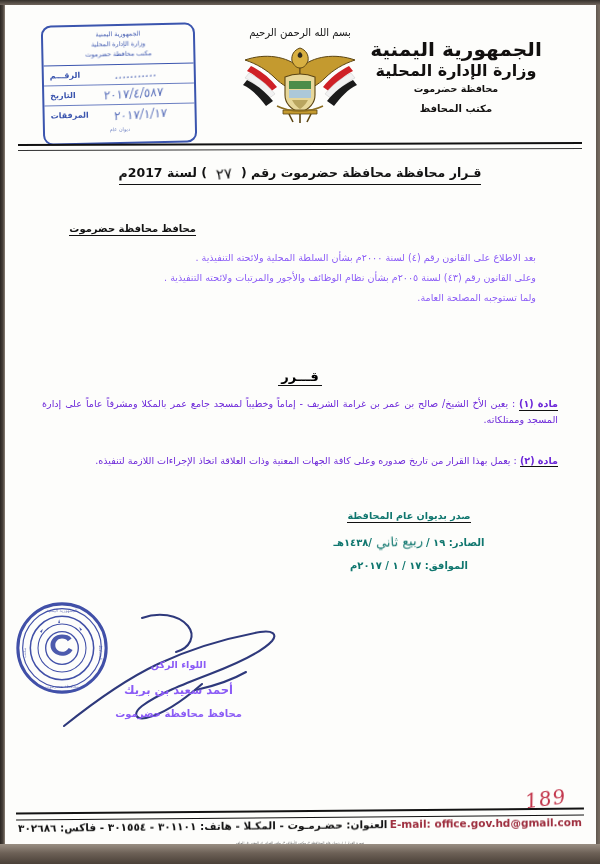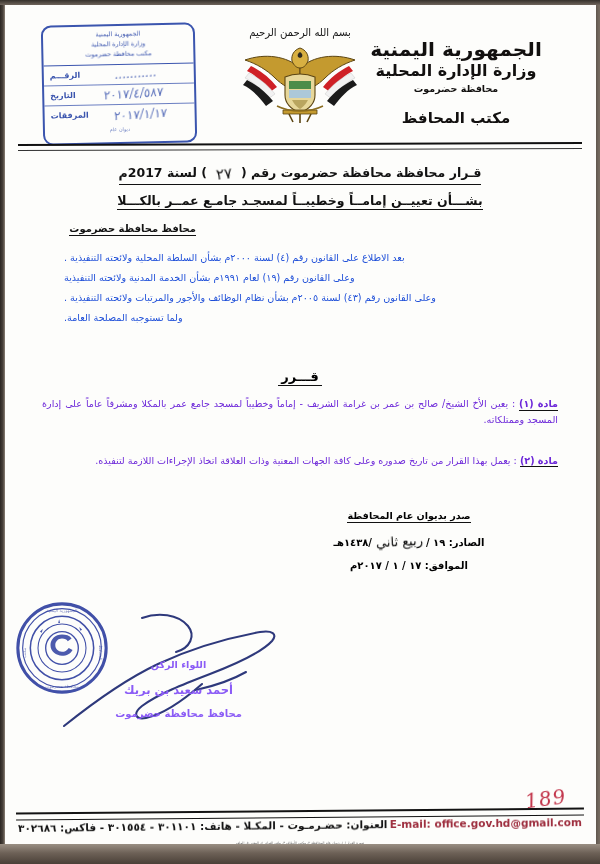--- a/index.html
+++ b/index.html
@@ -154,23 +154,23 @@
     letter-spacing: 1.5px;
     filter: blur(.18px);
   }
   .m-l3 {
     font-size: 9.5px;
     font-weight: bold;
     margin-top: 3px;
     letter-spacing: 2px;
   }
   .m-l4 {
-    font-size: 15px;
-    font-weight: bold;
-    margin-top: 15px;
+    font-size: 10px;
+    font-weight: bold;
+    margin-top: 9px;
   }
 
   .rule-top {
     position: absolute;
     top: 139px; left: 14px; right: 14px;
     height: 4px;
     border-top: 2.5px solid #111;
     border-bottom: 1px solid #333;
     transform: rotate(-.18deg);
   }
@@ -219,22 +219,22 @@
     border-bottom: 1.2px solid #111;
     padding-bottom: 1px;
     color: #121212;
     filter: blur(.15px);
   }
 
   
   .preamble {
     position: absolute;
     top: 248px; right: 60px; left: 60px;
-    text-align: left;
-    color: #1d4ed8;
+    text-align: right;
+    color: #8b5cf6;
   }
   .pre-line {
     font-size: 9.6px;
     line-height: 1.35;
     margin-bottom: 7px;
     filter: blur(.12px);
   }
 
   
   .qarrar {
@@ -271,21 +271,21 @@
     padding-bottom: .5px;
   }
   .art2 { margin-top: 24px; }
 
   
   .issueblock {
     position: absolute;
     top: 500px; right: 92px;
     width: 190px;
     text-align: center;
-    color: #000000;
+    color: #0f766e;
   }
   .iss-title {
     font-size: 9.6px;
     font-weight: bold;
     border-bottom: 1.2px solid #111;
     display: inline-block;
     padding-bottom: 1px;
     filter: blur(.12px);
   }
   .iss-row {
@@ -448,30 +448,26 @@
         <div class="m-l4">مكتب المحافظ</div>
       </div>
     </div>
 
     <div class="rule-top"></div>
 
     <div class="titleblock">
       <div class="t-line1">
         <span>قـرار محافظة محافظة حضرموت رقم (</span><span class="t-num">٢٧</span><span>) لسنة 2017م</span>
       </div>
-      <div>
-        <div class="t-line2">بشـــأن تعييــن إمامــاً وخطيبــاً لمسجـد جامـع عمــر بالكـــلا</div>
-      </div>
     </div>
 
     <div class="addressee">محافظ محافظة حضرموت</div>
 
     <div class="preamble">
       <div class="pre-line">بعد الاطلاع على القانون رقم (٤) لسنة ٢٠٠٠م بشأن السلطة المحلية ولائحته التنفيذية .</div>
-      <div class="pre-line">وعلى القانون رقم (١٩) لعام ١٩٩١م بشأن الخدمة المدنية ولائحته التنفيذية</div>
       <div class="pre-line">وعلى القانون رقم (٤٣) لسنة ٢٠٠٥م بشأن نظام الوظائف والأجور والمرتبات ولائحته التنفيذية .</div>
       <div class="pre-line">ولما تستوجبه المصلحة العامة.</div>
     </div>
 
     <div class="qarrar">
       <span>قـــرر</span>
     </div>
 
     <div class="articles">
       <div class="article">

